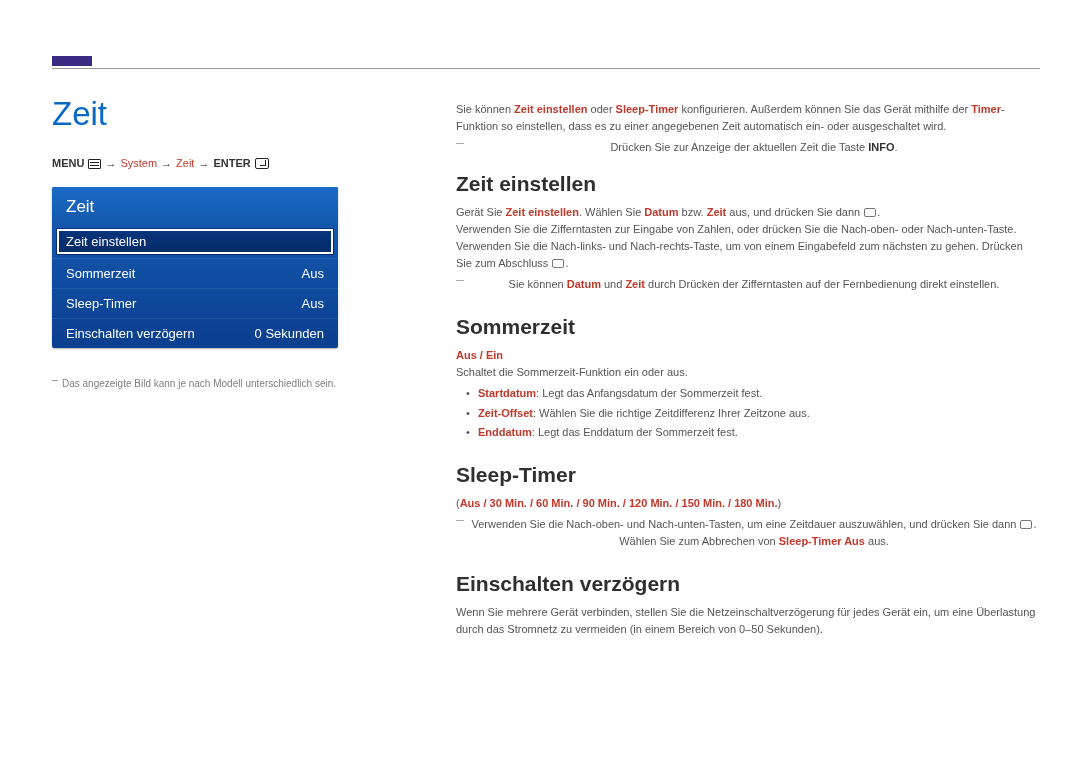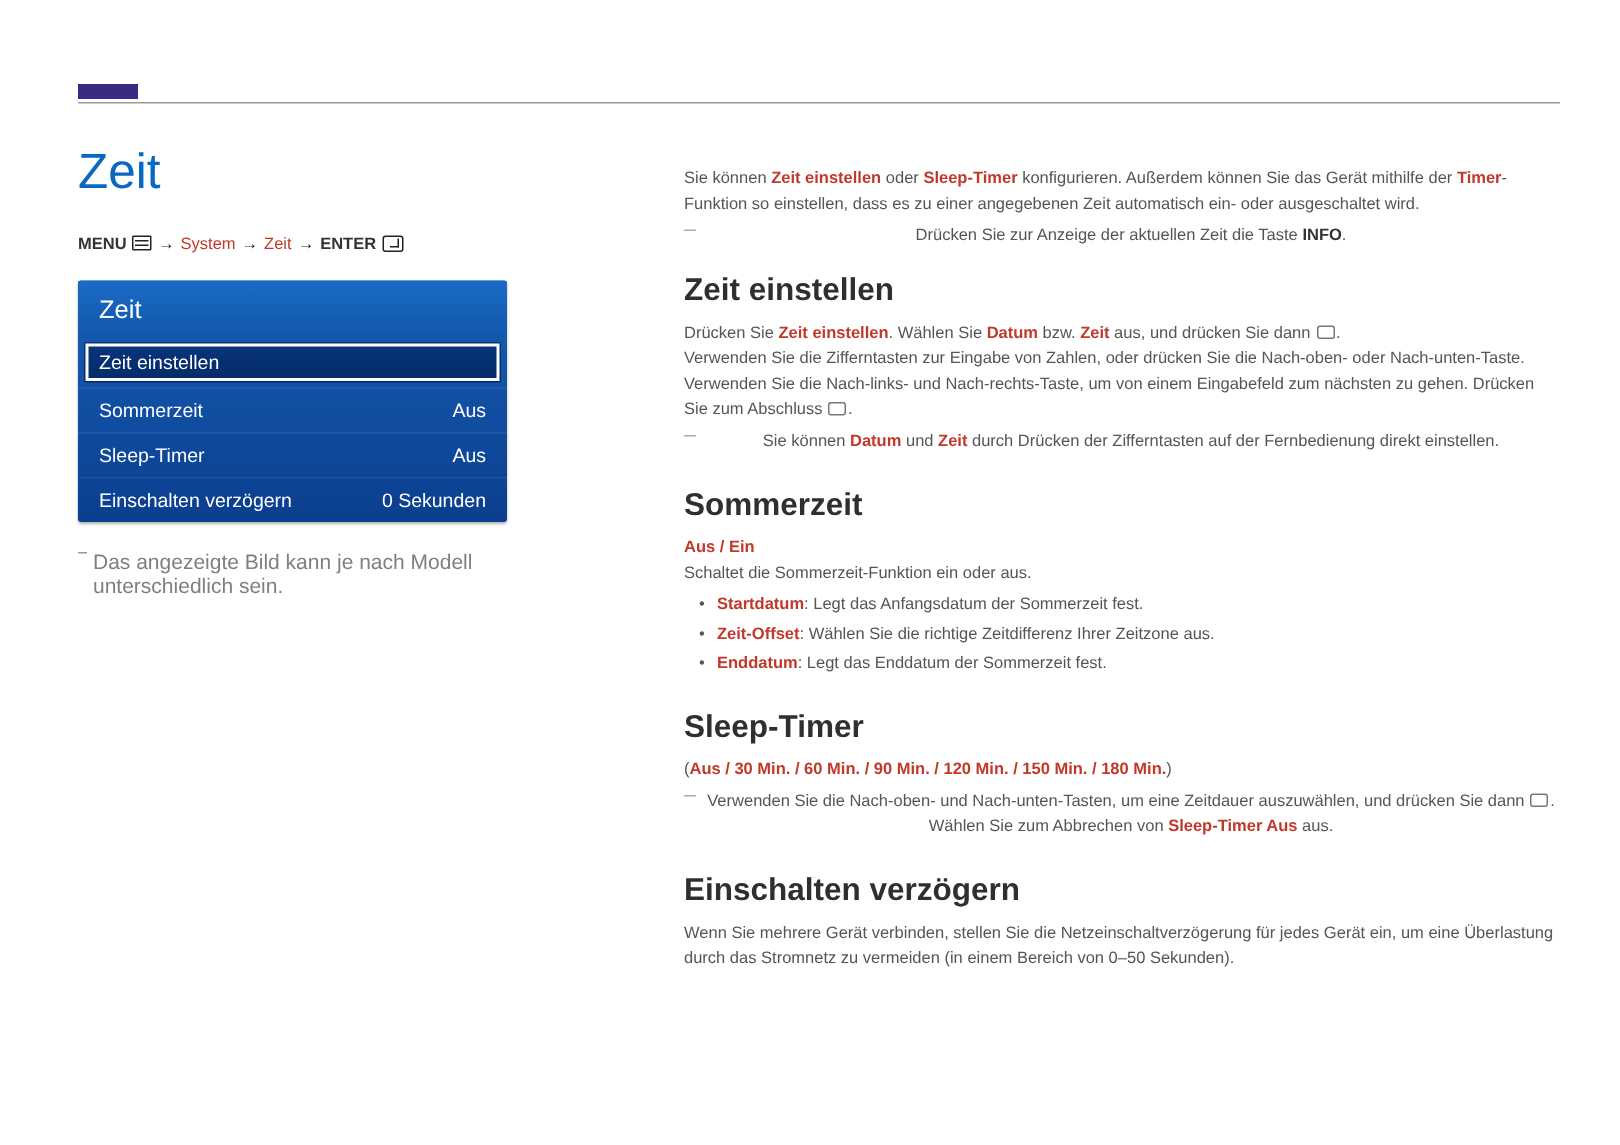--- a/index.html
+++ b/index.html
@@ -22,35 +22,35 @@
     left: 52px; right: 40px; top: 68px;
     border-top: 1px solid #9a9a9a;
   }
   .left-col {
     position: absolute;
     left: 52px; top: 95px;
     width: 335px;
   }
   .right-col {
     position: absolute;
-    left: 456px; right: 40px; top: 111px;
+    left: 456px; right: 40px; top: 101px;
   }
   h1.page-title {
     color: #0869c2;
     font-weight: 400;
     font-size: 33px;
     margin-bottom: 24px;
   }
   .breadcrumb {
     font-size: 11px;
     font-weight: 700;
     color: #222;
     margin-bottom: 18px;
     display: flex;
-    align-items: flex-start;
+    align-items: flex-end;
     gap: 4px;
     flex-wrap: wrap;
   }
   .breadcrumb .hot { color: #c0392b; font-weight: 400; }
   .icon-menu {
     display: inline-block;
     width: 13px; height: 10px;
     border: 1px solid #222;
     border-radius: 1px;
     position: relative;
@@ -97,23 +97,23 @@
   .osd-item.selected {
     background: linear-gradient(#07357e, #052a66);
     outline: 2px solid #fff;
     outline-offset: -3px;
     margin: 3px 4px;
     padding: 6px 10px;
     border-radius: 1px;
     border-top: none;
   }
   .osd-note {
-    font-size: 14px;
+    font-size: 10px;
     color: #7f7f7f;
-    margin-top: 18px;
+    margin-top: 30px;
     padding-left: 10px;
     position: relative;
   }
   .osd-note::before {
     content: ""; position: absolute; left: 0; top: 2px; width: 6px; border-top: 1px solid #999;
   }
 
   .right-col p, .right-col li { font-size: 11px; line-height: 1.55; color: #555; }
   .right-col h2 { font-size: 21px; font-weight: 600; color: #2f2f2f; margin: 22px 0 8px; }
   .right-col h2:first-of-type { margin-top: 16px; }
@@ -182,21 +182,21 @@
 
   <p>
     <span>Sie können </span><span class="hot-inline">Zeit einstellen</span><span> oder </span><span class="hot-inline">Sleep-Timer</span><span> konfigurieren. Außerdem können Sie das Gerät mithilfe der </span><span class="hot-inline">Timer</span><span>-Funktion so einstellen, dass es zu einer angegebenen Zeit automatisch ein- oder ausgeschaltet wird.</span>
   </p>
   <p class="note-line">
     <span>Drücken Sie zur Anzeige der aktuellen Zeit die Taste </span><span class="bold">INFO</span><span>.</span>
   </p>
 
   <h2>Zeit einstellen</h2>
   <p>
-    <span>Drücken Sie </span><span class="hot-inline">Zeit einstellen</span><span>. Wählen Sie </span><span class="hot-inline">Datum</span><span> bzw. </span><span class="hot-inline">Zeit</span><span> aus, und drücken Sie dann </span><span class="icon-enter-sm"></span><span>.</span>
+    <span>Gerät Sie </span><span class="hot-inline">Zeit einstellen</span><span>. Wählen Sie </span><span class="hot-inline">Datum</span><span> bzw. </span><span class="hot-inline">Zeit</span><span> aus, und drücken Sie dann </span><span class="icon-enter-sm"></span><span>.</span>
   </p>
   <p>
     <span>Verwenden Sie die Zifferntasten zur Eingabe von Zahlen, oder drücken Sie die Nach-oben- oder Nach-unten-Taste. Verwenden Sie die Nach-links- und Nach-rechts-Taste, um von einem Eingabefeld zum nächsten zu gehen. Drücken Sie zum Abschluss </span><span class="icon-enter-sm"></span><span>.</span>
   </p>
   <p class="note-line">
     <span>Sie können </span><span class="hot-inline">Datum</span><span> und </span><span class="hot-inline">Zeit</span><span> durch Drücken der Zifferntasten auf der Fernbedienung direkt einstellen.</span>
   </p>
 
   <h2>Sommerzeit</h2>
   <p><span class="hot-inline">Aus / Ein</span></p>

